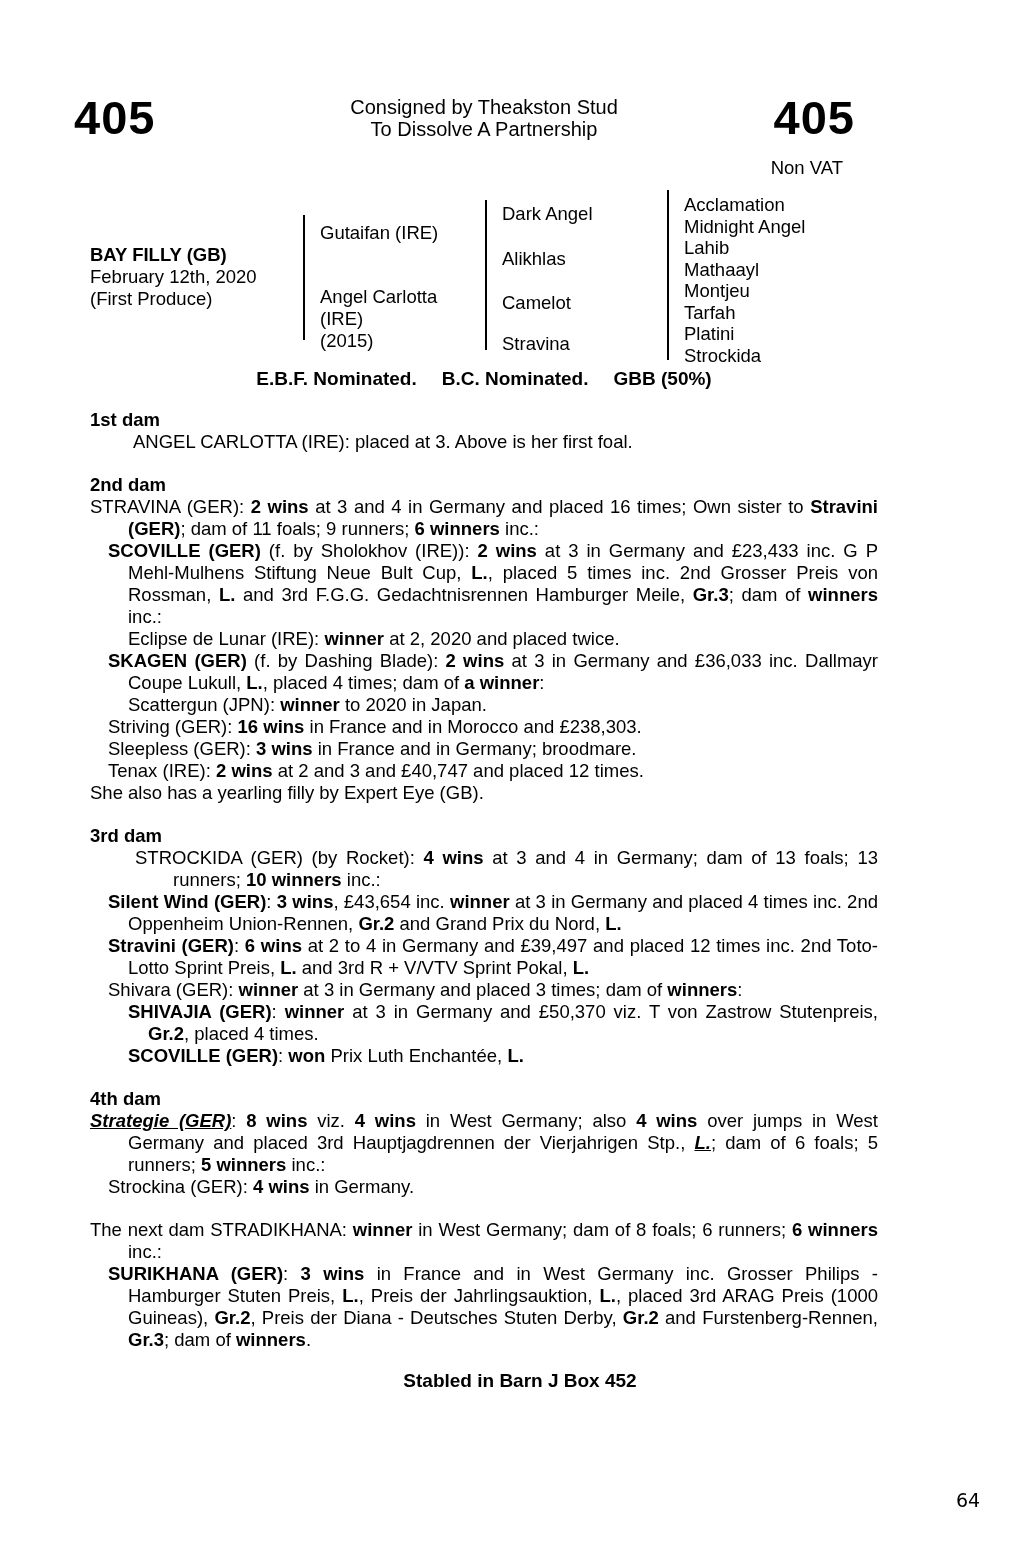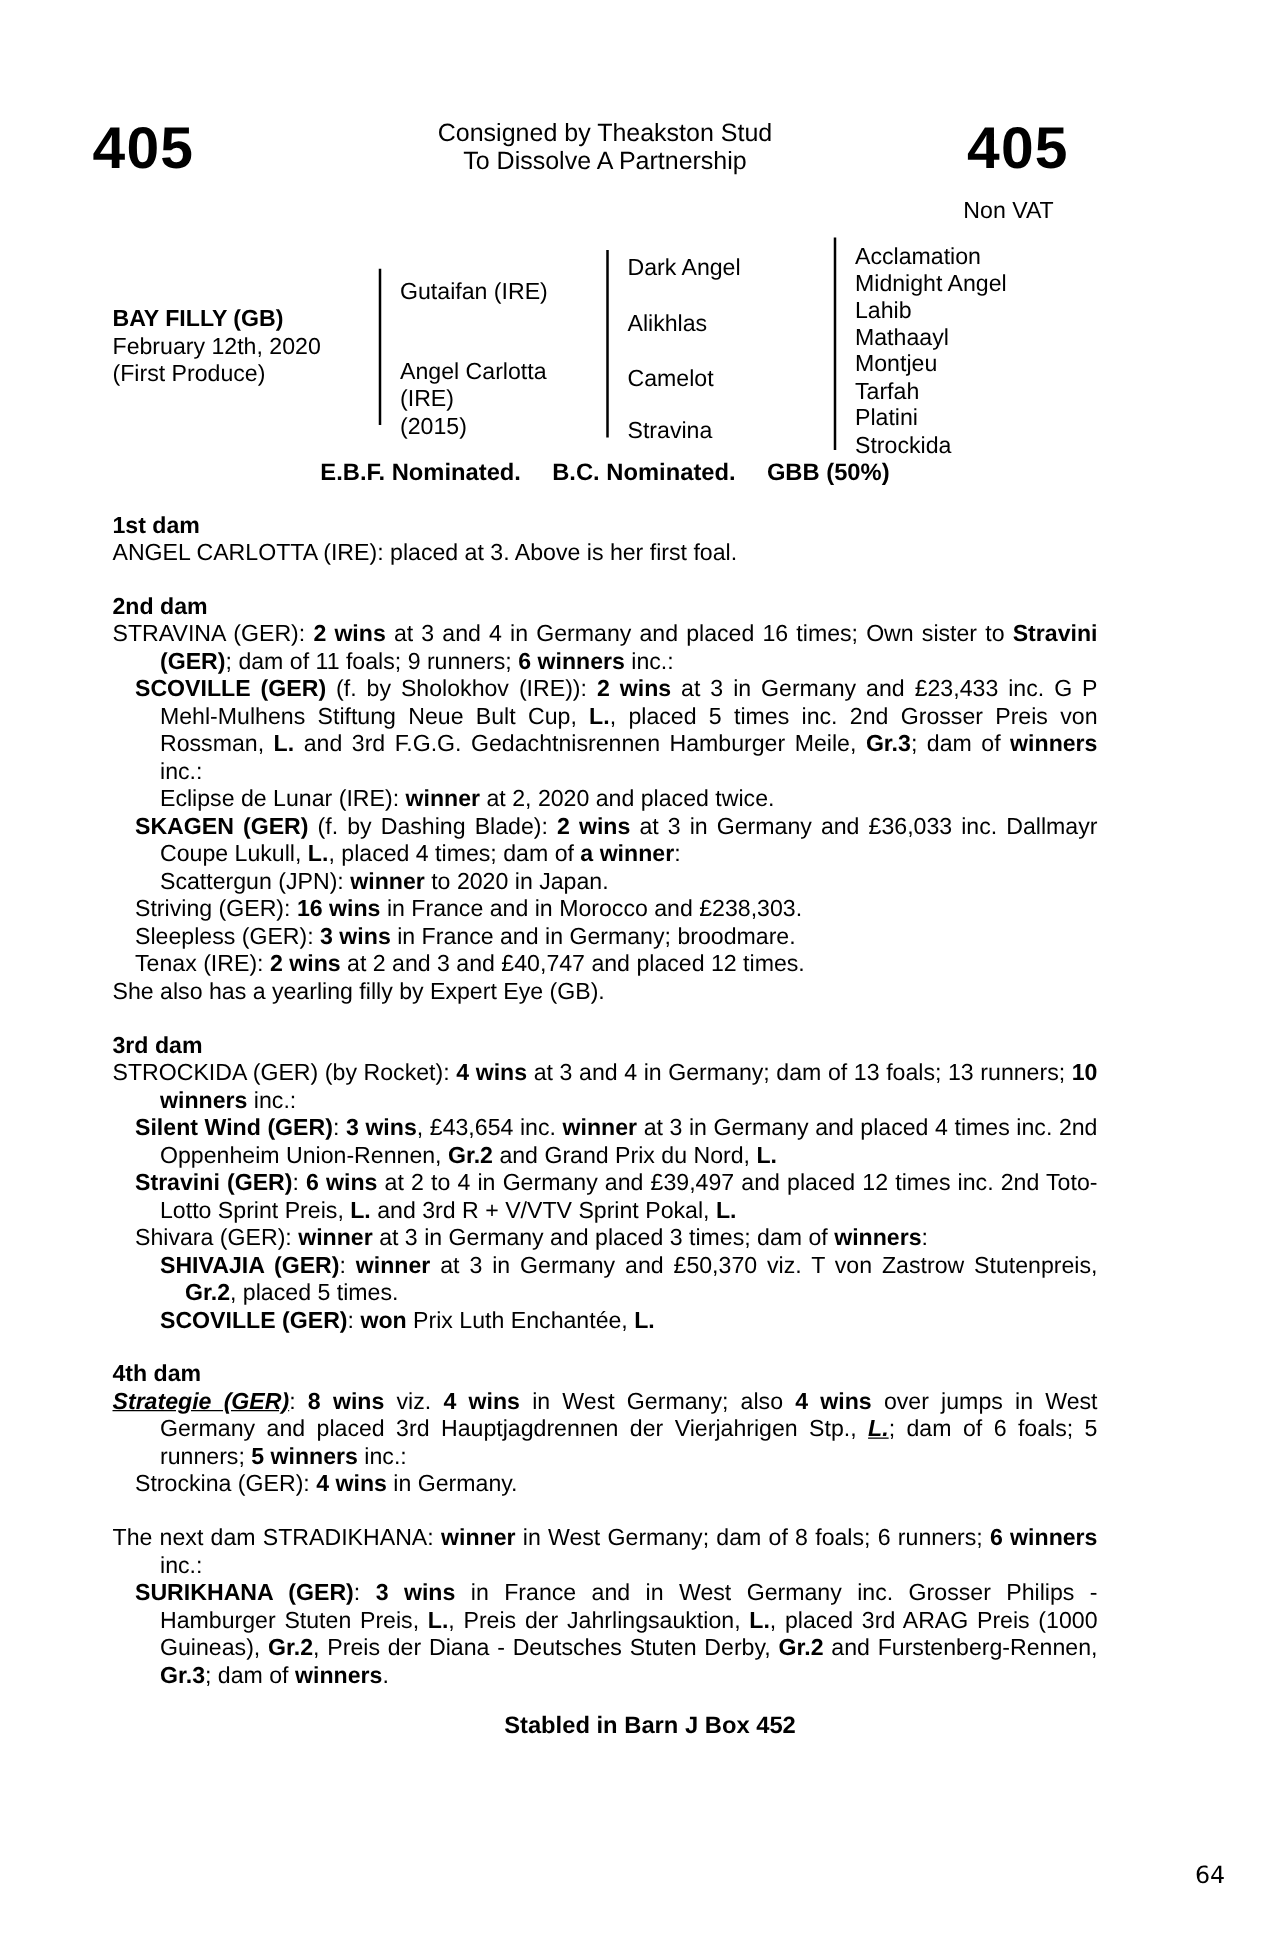--- a/index.html
+++ b/index.html
@@ -112,41 +112,41 @@
   <div class="noms">
     <span>E.B.F. Nominated.</span>
     <span>B.C. Nominated.</span>
     <span>GBB (50%)</span>
   </div>
 
   <div class="sections">
 
     <div class="dam-section">
         <div class="dam-heading">1st dam</div>
-        <p class="pedigree-para" style="padding-left: 38px; text-indent: -38px;"><span>ANGEL CARLOTTA (IRE): placed at 3. Above is her first foal.</span></p>
+        <p class="pedigree-para" style="padding-left: 38px; text-indent: -38px; margin-left: 43px;"><span>ANGEL CARLOTTA (IRE): placed at 3. Above is her first foal.</span></p>
       </div>
       <div class="dam-section">
         <div class="dam-heading">2nd dam</div>
         <p class="pedigree-para" style="padding-left: 38px; text-indent: -38px;"><span>STRAVINA (GER): </span><span class="b">2 wins</span><span> at 3 and 4 in Germany and placed 16 times; Own sister to </span><span class="b">Stravini (GER)</span><span>; dam of 11 foals; 9 runners; </span><span class="b">6 winners</span><span> inc.:</span></p>
         <p class="pedigree-para" style="padding-left: 38px; text-indent: -20px;"><span class="b">SCOVILLE (GER)</span><span> (f. by Sholokhov (IRE)): </span><span class="b">2 wins</span><span> at 3 in Germany and £23,433 inc. G P Mehl-Mulhens Stiftung Neue Bult Cup, </span><span class="b">L.</span><span>, placed 5 times inc. 2nd Grosser Preis von Rossman, </span><span class="b">L.</span><span> and 3rd F.G.G. Gedachtnisrennen Hamburger Meile, </span><span class="b">Gr.3</span><span>; dam of </span><span class="b">winners</span><span> inc.:</span></p>
         <p class="pedigree-para" style="padding-left: 38px; text-indent: 0px;"><span>Eclipse de Lunar (IRE): </span><span class="b">winner</span><span> at 2, 2020 and placed twice.</span></p>
         <p class="pedigree-para" style="padding-left: 38px; text-indent: -20px;"><span class="b">SKAGEN (GER)</span><span> (f. by Dashing Blade): </span><span class="b">2 wins</span><span> at 3 in Germany and £36,033 inc. Dallmayr Coupe Lukull, </span><span class="b">L.</span><span>, placed 4 times; dam of </span><span class="b">a winner</span><span>:</span></p>
         <p class="pedigree-para" style="padding-left: 38px; text-indent: 0px;"><span>Scattergun (JPN): </span><span class="b">winner</span><span> to 2020 in Japan.</span></p>
         <p class="pedigree-para" style="padding-left: 38px; text-indent: -20px;"><span>Striving (GER): </span><span class="b">16 wins</span><span> in France and in Morocco and £238,303.</span></p>
         <p class="pedigree-para" style="padding-left: 38px; text-indent: -20px;"><span>Sleepless (GER): </span><span class="b">3 wins</span><span> in France and in Germany; broodmare.</span></p>
         <p class="pedigree-para" style="padding-left: 38px; text-indent: -20px;"><span>Tenax (IRE): </span><span class="b">2 wins</span><span> at 2 and 3 and £40,747 and placed 12 times.</span></p>
         <p class="pedigree-para" style="padding-left: 38px; text-indent: -38px;"><span>She also has a yearling filly by Expert Eye (GB).</span></p>
       </div>
       <div class="dam-section">
         <div class="dam-heading">3rd dam</div>
-        <p class="pedigree-para" style="padding-left: 38px; text-indent: -38px;"><span>STROCKIDA (GER) (by Rocket): </span><span class="b">4 wins</span><span> at 3 and 4 in Germany; dam of 13 foals; 13 runners; </span><span class="b">10 winners</span><span> inc.:</span></p>
+        <p class="pedigree-para" style="padding-left: 38px; text-indent: -38px; margin-left: 45px;"><span>STROCKIDA (GER) (by Rocket): </span><span class="b">4 wins</span><span> at 3 and 4 in Germany; dam of 13 foals; 13 runners; </span><span class="b">10 winners</span><span> inc.:</span></p>
         <p class="pedigree-para" style="padding-left: 38px; text-indent: -20px;"><span class="b">Silent Wind (GER)</span><span>: </span><span class="b">3 wins</span><span>, £43,654 inc. </span><span class="b">winner</span><span> at 3 in Germany and placed 4 times inc. 2nd Oppenheim Union-Rennen, </span><span class="b">Gr.2</span><span> and Grand Prix du Nord, </span><span class="b">L.</span></p>
         <p class="pedigree-para" style="padding-left: 38px; text-indent: -20px;"><span class="b">Stravini (GER)</span><span>: </span><span class="b">6 wins</span><span> at 2 to 4 in Germany and £39,497 and placed 12 times inc. 2nd Toto-Lotto Sprint Preis, </span><span class="b">L.</span><span> and 3rd R + V/VTV Sprint Pokal, </span><span class="b">L.</span></p>
         <p class="pedigree-para" style="padding-left: 38px; text-indent: -20px;"><span>Shivara (GER): </span><span class="b">winner</span><span> at 3 in Germany and placed 3 times; dam of </span><span class="b">winners</span><span>:</span></p>
-        <p class="pedigree-para" style="padding-left: 58px; text-indent: -20px;"><span class="b">SHIVAJIA (GER)</span><span>: </span><span class="b">winner</span><span> at 3 in Germany and £50,370 viz. T von Zastrow Stutenpreis, </span><span class="b">Gr.2</span><span>, placed 5 times.</span></p>
+        <p class="pedigree-para" style="padding-left: 58px; text-indent: -20px;"><span class="b">SHIVAJIA (GER)</span><span>: </span><span class="b">winner</span><span> at 3 in Germany and £50,370 viz. T von Zastrow Stutenpreis, </span><span class="b">Gr.2</span><span>, placed 4 times.</span></p>
         <p class="pedigree-para" style="padding-left: 58px; text-indent: -20px;"><span class="b">SCOVILLE (GER)</span><span>: </span><span class="b">won</span><span> Prix Luth Enchantée, </span><span class="b">L.</span></p>
       </div>
       <div class="dam-section">
         <div class="dam-heading">4th dam</div>
         <p class="pedigree-para" style="padding-left: 38px; text-indent: -38px;"><span class="bi">Strategie (GER)</span><span>: </span><span class="b">8 wins</span><span> viz. </span><span class="b">4 wins</span><span> in West Germany; also </span><span class="b">4 wins</span><span> over jumps in West Germany and placed 3rd Hauptjagdrennen der Vierjahrigen Stp., </span><span class="bi">L.</span><span>; dam of 6 foals; 5 runners; </span><span class="b">5 winners</span><span> inc.:</span></p>
         <p class="pedigree-para" style="padding-left: 38px; text-indent: -20px;"><span>Strockina (GER): </span><span class="b">4 wins</span><span> in Germany.</span></p>
       </div>
       <div class="dam-section">
         <p class="pedigree-para" style="padding-left: 38px; text-indent: -38px;"><span>The next dam STRADIKHANA: </span><span class="b">winner</span><span> in West Germany; dam of 8 foals; 6 runners; </span><span class="b">6 winners</span><span> inc.:</span></p>
         <p class="pedigree-para" style="padding-left: 38px; text-indent: -20px;"><span class="b">SURIKHANA (GER)</span><span>: </span><span class="b">3 wins</span><span> in France and in West Germany inc. Grosser Philips - Hamburger Stuten Preis, </span><span class="b">L.</span><span>, Preis der Jahrlingsauktion, </span><span class="b">L.</span><span>, placed 3rd ARAG Preis (1000 Guineas), </span><span class="b">Gr.2</span><span>, Preis der Diana - Deutsches Stuten Derby, </span><span class="b">Gr.2</span><span> and Furstenberg-Rennen, </span><span class="b">Gr.3</span><span>; dam of </span><span class="b">winners</span><span>.</span></p>

